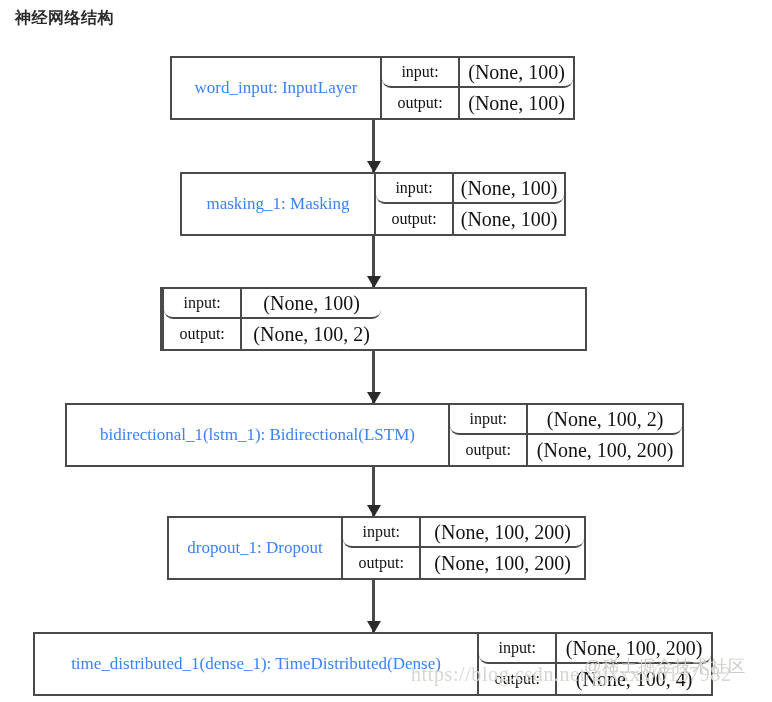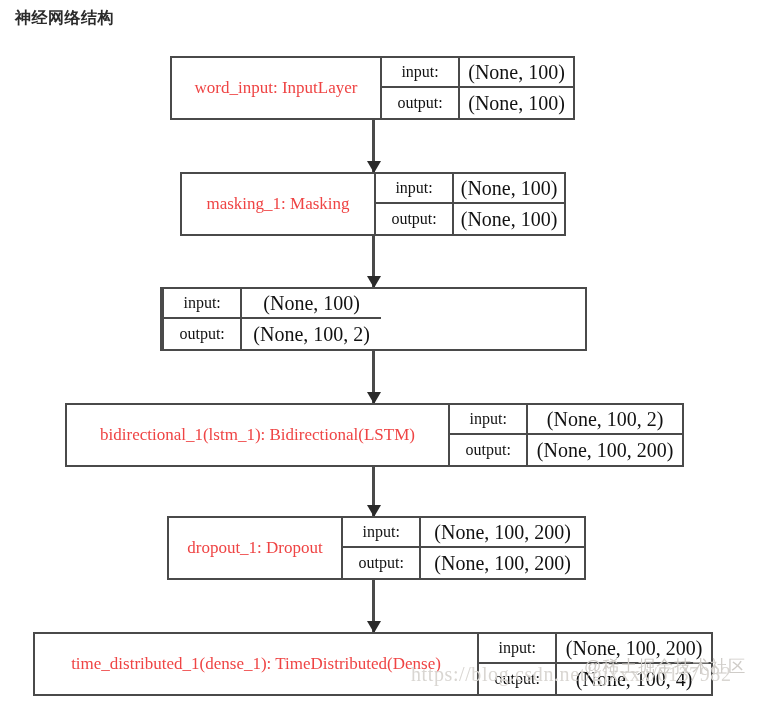--- a/index.html
+++ b/index.html
@@ -43,36 +43,37 @@
     box-sizing: border-box;
     height: 64px;
   }
 
   .node .name-cell {
     display: flex;
     align-items: center;
     justify-content: center;
     padding: 9px 14px;
     font-size: 17px;
-    color: #ef4444;
+    color: #3b82f6;
     white-space: nowrap;
     box-sizing: border-box;
   }
 
   .node .io-block {
     display: flex;
     flex-direction: column;
     border-left: 2px solid #4a4a4a;
     box-sizing: border-box;
   }
 
   .node .io-row {
     display: flex;
     flex: 1 1 50%;
     box-sizing: border-box;
+    border-radius: 9px;
   }
   .node .io-row.top {
     border-bottom: 2px solid #4a4a4a;
   }
 
   .node .io-label {
     display: flex;
     align-items: center;
     justify-content: center;
     font-size: 16px;

